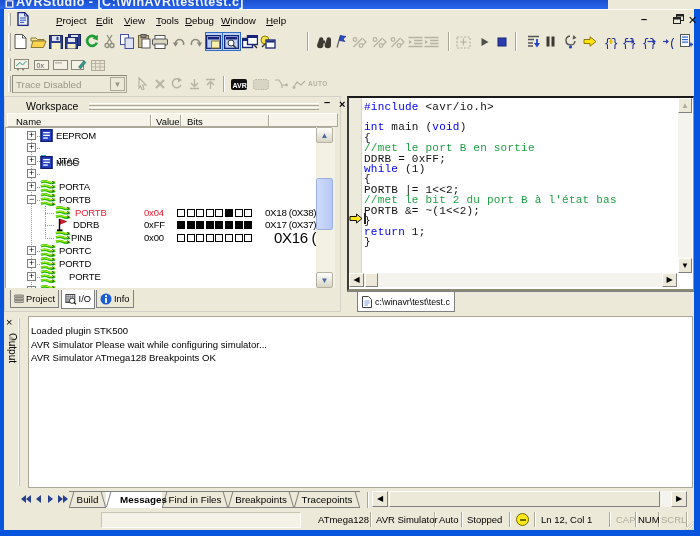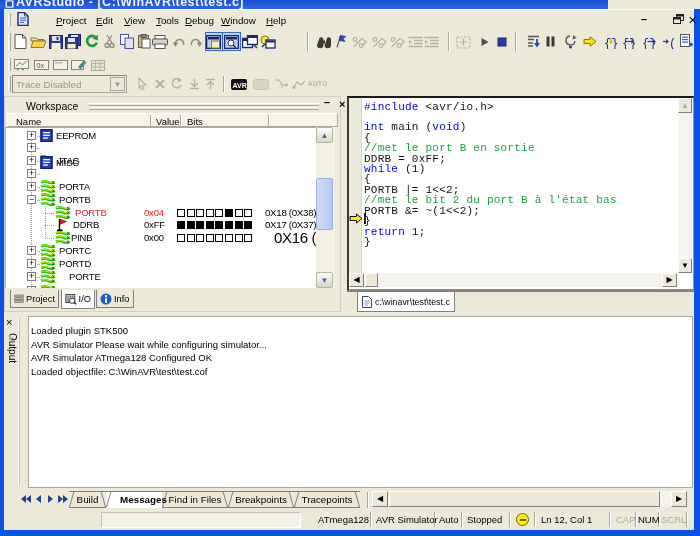--- a/index.html
+++ b/index.html
@@ -676,22 +676,21 @@
 <div id="output" class="abs">
   <div id="outstrip" class="abs">
     <span class="abs" style="left:2px; top:1px;">×</span>
     <span class="abs" style="left:14px; top:18px; transform:rotate(90deg); transform-origin:top left; font-size:10px;">Output</span>
       <div class="abs" style="left:14px; top:3px; width:2px; height:168px; border-left:1px solid #fbfaf6; border-right:1px solid #c8c4b4;"></div>
       <span class="abs" style="left:5px; top:19px; color:#b0ac9c; font-size:7px;">▶</span>
   </div>
   <div id="outwhite" class="abs">
     <div class="outline" style="top:8px;">Loaded plugin STK500</div>
     <div class="outline" style="top:22px;">AVR Simulator Please wait while configuring simulator...</div>
-    <div class="outline" style="top:35px;">AVR Simulator ATmega128 Configured OK</div>
-    <div class="outline" style="top:49px;">Loaded objectfile: C:\WinAVR\test\test.cof</div>
+    <div class="outline" style="top:35px;">AVR Simulator ATmega128 Breakpoints OK</div>
   </div>
 </div>
 
 <div id="btabs" class="abs">
   <svg class="abs" style="left:17px; top:5px;" width="52" height="8" viewBox="0 0 52 8">
       <g fill="#26418f">
         <path d="M5 0 L5 8 L0 4 Z"></path>
         <path d="M10 0 L10 8 L5 4 Z"></path>
         <path d="M20 0 L20 8 L15 4 Z"></path>
         <path d="M27 0 L32 4 L27 8 Z"></path>

